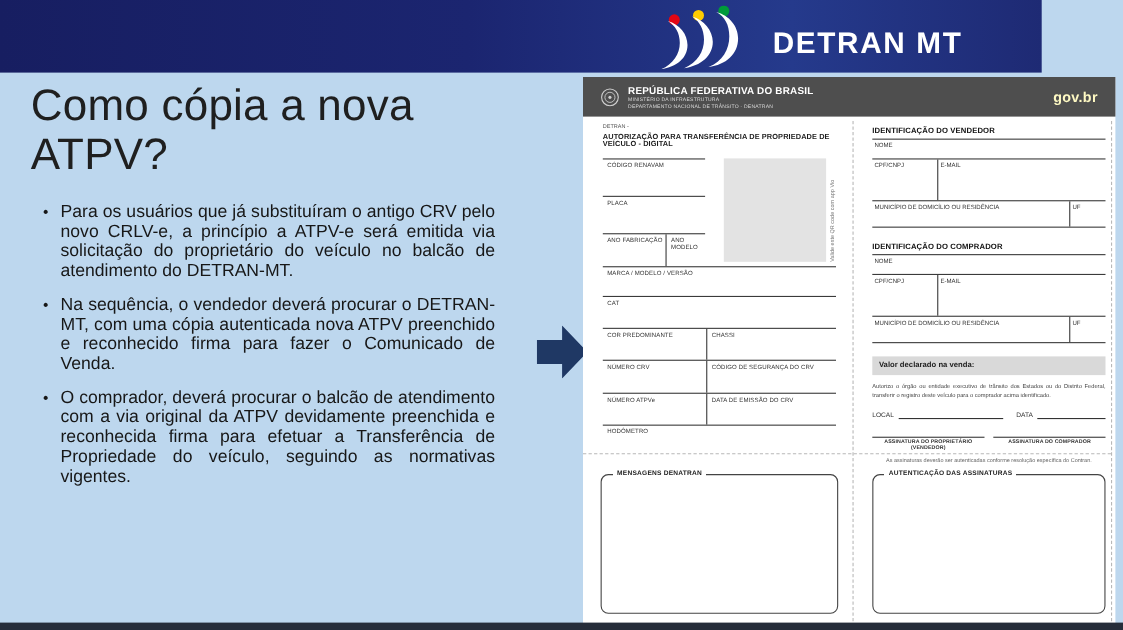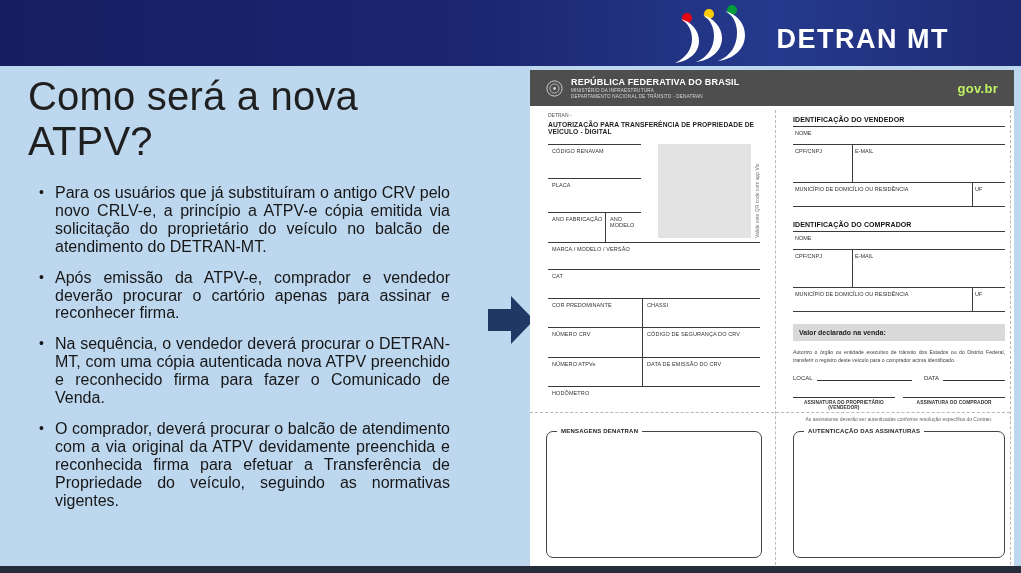--- a/index.html
+++ b/index.html
@@ -1,20 +1,20 @@
 <!DOCTYPE html>
 <html><head>
 <meta charset="utf-8">
 <style>
   html,body{margin:0;padding:0;background:#888;}
   .slide{position:relative;width:1021px;height:573px;background:#bdd7ee;overflow:hidden;
          font-family:"Liberation Sans",sans-serif;}
 
   
-  .top-band{position:absolute;left:0;top:0;width:1021px;height:66px;
+  .top-band{position:absolute;left:0;top:0;width:947px;height:66px;
             background:linear-gradient(90deg,#171e61 0%,#1b2570 45%,#253a8c 76%,#1e2a74 100%);}
   .logo{position:absolute;right:72px;top:5px;display:flex;align-items:flex-end;gap:12px;}
   .logo-text{color:#ffffff;font-weight:bold;font-size:27px;letter-spacing:1.5px;padding-bottom:8px;}
 
   
   .bottom-bar{position:absolute;left:0;top:566px;width:1021px;height:7px;background:#262d3a;}
 
   
   .left-content{position:absolute;left:28px;top:74px;width:442px;}
   .title{font-size:40px;color:#1f1f1f;font-weight:400;letter-spacing:0.2px;}
@@ -27,21 +27,21 @@
   .arrow{position:absolute;left:488px;top:296px;}
 
   
   .document{position:absolute;left:530px;top:70px;width:484px;height:527px;background:#ffffff;
             color:#333;}
   .doc-header{height:36px;background:#4e4e4e;display:flex;align-items:center;
               padding:0 16px;box-sizing:border-box;}
   .hdr-text{margin-left:8px;color:#fff;line-height:1.25;}
   .hdr-title{font-size:9px;font-weight:bold;letter-spacing:0.2px;}
   .hdr-sub{font-size:4.6px;color:#d8d8d8;letter-spacing:0.2px;}
-  .hdr-brand{margin-left:auto;color:#bef264;font-weight:bold;font-size:13px;letter-spacing:0.3px;}
+  .hdr-brand{margin-left:auto;color:#fef9c3;font-weight:bold;font-size:13px;letter-spacing:0.3px;}
 
   .doc-body{position:absolute;left:0;top:36px;right:0;bottom:0;}
   .col-divider{position:absolute;left:245px;top:4px;bottom:2px;border-left:1px dashed #b8b8b8;}
   .right-edge{position:absolute;left:480px;top:4px;bottom:2px;border-left:1px dashed #b8b8b8;}
   .h-dashed{position:absolute;left:0;right:4px;top:306px;border-top:1px dashed #b8b8b8;}
 
   
   .lcol{position:absolute;left:18px;top:0;width:212px;}
   .tiny-top{margin-top:6px;font-size:5px;color:#555;}
   .form-title{margin-top:3px;font-size:6.7px;font-weight:bold;color:#1c1c1c;letter-spacing:0.1px;}
@@ -105,24 +105,23 @@
         <g transform="translate(43,1)">
           <circle cx="16" cy="4" r="5" fill="#009b3a"></circle>
           <path d="M2,55 C15,50 21,39 21,27 C21,17 17,9 9,5 C21,8 29,18 29,29 C29,43 18,53 2,55 Z" fill="#ffffff"></path>
         </g>
       </svg>
       <span class="logo-text">DETRAN MT</span>
     </div>
   </div>
 
   <div class="left-content">
-    <div class="title">Como será a nova ATPV?</div>
+    <div class="title">Como cópia a nova ATPV?</div>
     <ul class="bullets">
-      <li>Para os usuários que já substituíram o antigo CRV pelo novo CRLV-e, a princípio a ATPV-e cópia emitida via solicitação do proprietário do veículo no balcão de atendimento do DETRAN-MT.</li>
-      <li>Após emissão da ATPV-e, comprador e vendedor deverão procurar o cartório apenas para assinar e reconhecer firma.</li>
+      <li>Para os usuários que já substituíram o antigo CRV pelo novo CRLV-e, a princípio a ATPV-e será emitida via solicitação do proprietário do veículo no balcão de atendimento do DETRAN-MT.</li>
       <li>Na sequência, o vendedor deverá procurar o DETRAN-MT, com uma cópia autenticada nova ATPV preenchido e reconhecido firma para fazer o Comunicado de Venda.</li>
       <li>O comprador, deverá procurar o balcão de atendimento com a via original da ATPV devidamente preenchida e reconhecida firma para efetuar a Transferência de Propriedade do veículo, seguindo as normativas vigentes.</li>
     </ul>
   </div>
 
   <svg class="arrow" width="46" height="48" viewBox="0 0 46 48">
     <polygon points="0,13 23,13 23,0 46,24 23,48 23,35 0,35" fill="#1f3864"></polygon>
   </svg>
 
   <div class="document">

